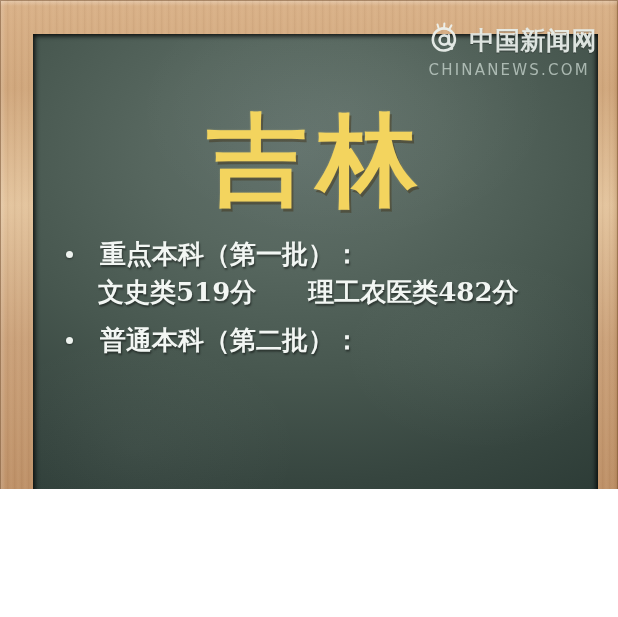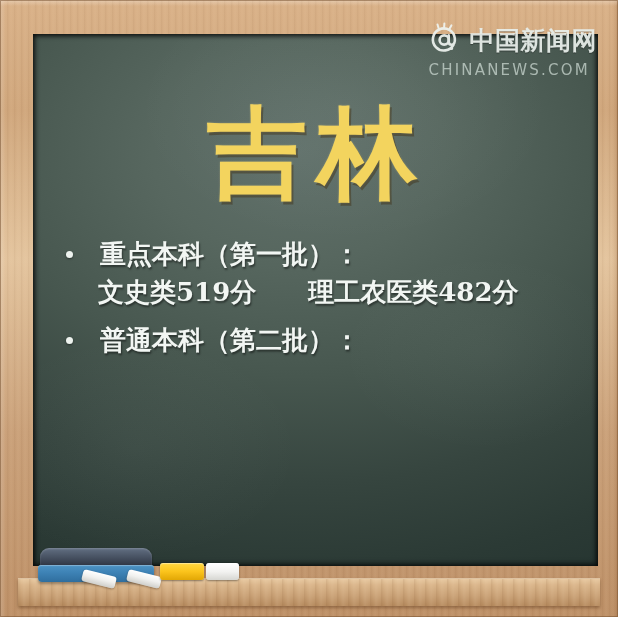--- a/index.html
+++ b/index.html
@@ -4,21 +4,21 @@
 <style>
   html,body{margin:0;padding:0;background:#ffffff;}
   body{
     font-family:"Liberation Serif","DejaVu Serif",serif;
     -webkit-font-smoothing:antialiased;
   }
 
   
   .stage{
     position:relative;
-    width:618px;height:617px;
+    width:618px;height:489px;
     overflow:hidden;
     background:
       linear-gradient(180deg,#d9b188 0%,#cfa67c 18%,#e3c49e 42%,#c9a079 70%,#bd9067 100%);
   }
   
   .stage:before{
     content:"";position:absolute;inset:0;pointer-events:none;
     background:
       repeating-linear-gradient(90deg,
         rgba(120,80,45,0.10) 0px,
@@ -91,21 +91,21 @@
     margin-top:3px;margin-left:2px;
     font-family:"DejaVu Sans","Liberation Sans",sans-serif;
     font-size:15px;letter-spacing:2.2px;
     color:#c9d6cf;opacity:.82;white-space:nowrap;
   }
 
   
   .title{
     position:absolute;left:16px;right:0;top:112px;
     text-align:center;
-    font-family:Liberation Mono, monospace;
+    font-family:Liberation Serif, serif;
     font-weight:700;
     font-size:100px;
     line-height:1;
     letter-spacing:10px;
     color:#f3d45e;
     text-shadow:
       2px 3px 0 rgba(60,40,10,.40),
       0 0 2px rgba(255,235,150,.35);
     z-index:6;
     white-space:nowrap;

